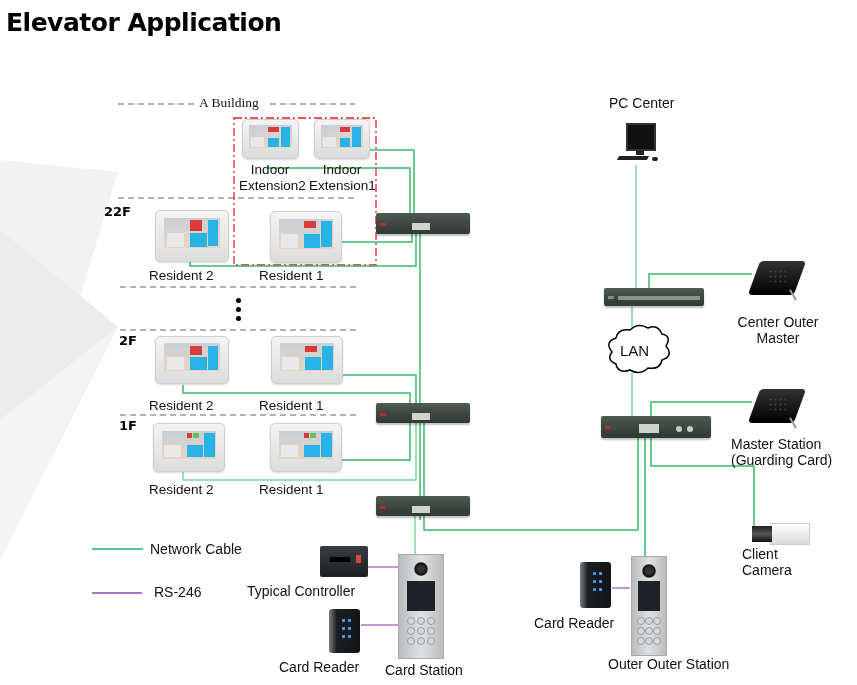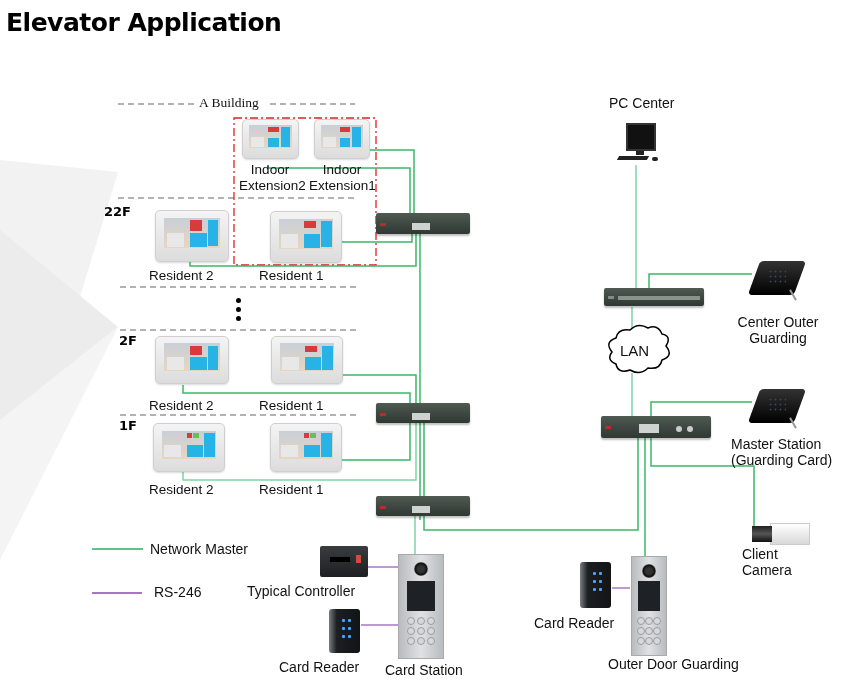--- a/index.html
+++ b/index.html
@@ -198,21 +198,21 @@
   </div>
 <div class="sw" style="left:376px;top:403px;width:94px;height:20px;">
     <div class="red" style="top:10px"></div>
     <div class="ports" style="left:36px;top:10px;width:18px;height:7px"></div>
   </div>
 <div class="sw" style="left:376px;top:496px;width:94px;height:20px;">
     <div class="red" style="top:10px"></div>
     <div class="ports" style="left:36px;top:10px;width:18px;height:7px"></div>
   </div>
 
-<div class="lbl" style="left:150px;top:541px;font-size:14px;">Network Master</div>
+<div class="lbl" style="left:150px;top:541px;font-size:14px;">Network Cable</div>
 <div class="lbl" style="left:154px;top:584px;font-size:14px;">RS-246</div>
 
 <div class="elev" style="left:320px;top:546px;width:48px;height:31px;">
   <div style="position:absolute;left:10px;top:11px;width:20px;height:5px;background:#000"></div>
   <div style="position:absolute;left:36px;top:9px;width:5px;height:8px;background:#d44"></div>
 </div>
 <div class="lbl" style="left:247px;top:583px;font-size:14px;">Typical Controller</div>
 
 <div class="card" style="left:329px;top:609px;width:31px;height:44px;">
   <div class="k" style="left:13px;top:10px"></div>
@@ -252,21 +252,21 @@
     <div class="ports" style="left:14px;top:8px;width:82px;height:4px;background:#8a928a"></div>
 </div>
 
 <div class="master" style="left:750px;top:255px;width:56px;height:50px;">
   <div style="position:absolute;left:4px;top:6px;width:46px;height:34px;background:linear-gradient(#333,#000);transform:skewX(-20deg);border-radius:4px"></div>
   <div style="position:absolute;left:18px;top:14px;width:18px;height:14px;background:radial-gradient(#3a4a66 25%,transparent 30%) 0 0/5px 5px"></div>
   <div style="position:absolute;left:42px;top:34px;width:2px;height:12px;background:#999;transform:rotate(-30deg)"></div>
 </div>
 <div class="lbl c" style="left:728px;top:314px;width:100px;font-size:14px;">
   <div>Center Outer</div>
-    <div>Guarding</div>
+    <div>Master</div>
 </div>
 
 <div class="lbl" style="left:620px;top:343px;font-size:15px;">LAN</div>
 
 <div class="sw" style="left:601px;top:416px;width:110px;height:22px;">
   <div class="red" style="top:10px"></div>
     <div class="ports" style="left:38px;top:8px;width:20px;height:9px"></div>
   <div style="position:absolute;left:75px;top:10px;width:6px;height:6px;background:#ccc;border-radius:50%"></div>
   <div style="position:absolute;left:86px;top:10px;width:6px;height:6px;background:#ccc;border-radius:50%"></div>
 </div>
@@ -306,13 +306,13 @@
   <div class="key" style="left:5px;top:60px"></div>
     <div class="key" style="left:13px;top:60px"></div>
     <div class="key" style="left:21px;top:60px"></div>
   <div class="key" style="left:5px;top:70px"></div>
     <div class="key" style="left:13px;top:70px"></div>
     <div class="key" style="left:21px;top:70px"></div>
   <div class="key" style="left:5px;top:80px"></div>
     <div class="key" style="left:13px;top:80px"></div>
     <div class="key" style="left:21px;top:80px"></div>
 </div>
-<div class="lbl" style="left:608px;top:656px;font-size:14px;">Outer Door Guarding</div>
+<div class="lbl" style="left:608px;top:656px;font-size:14px;">Outer Outer Station</div>
 
 </body></html>

